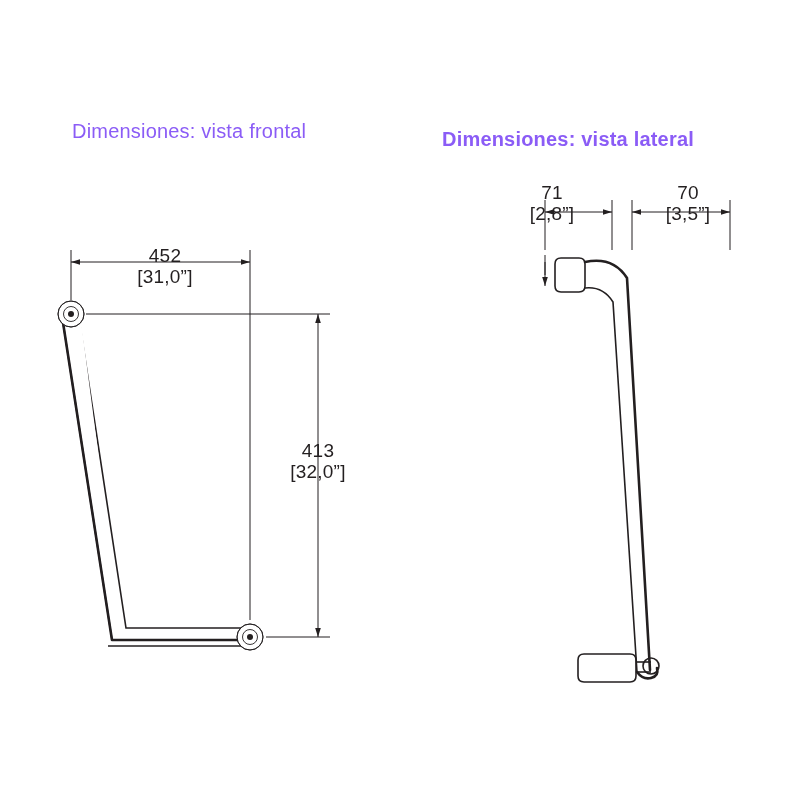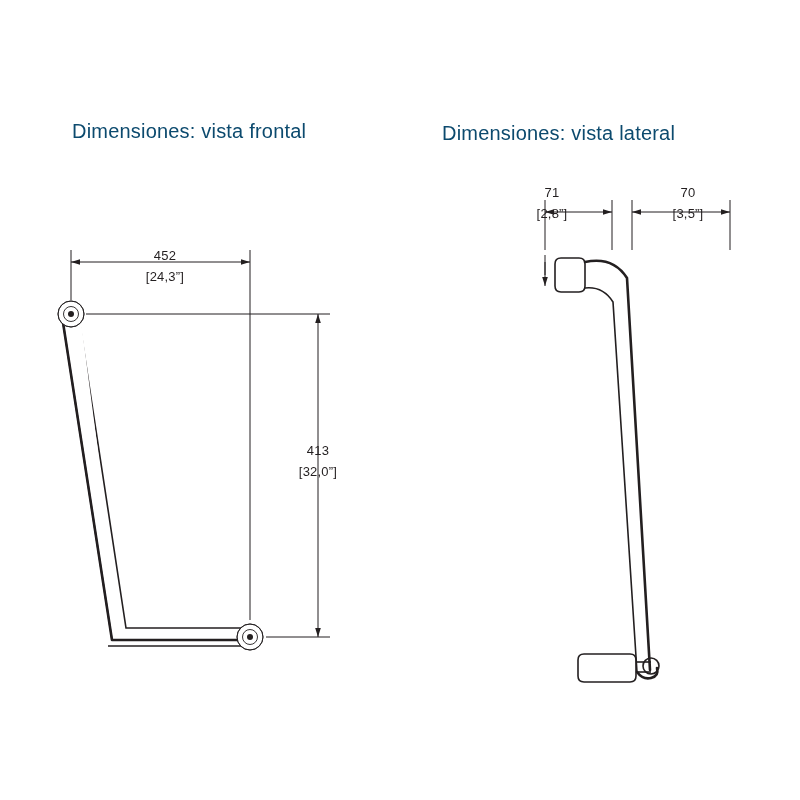--- a/index.html
+++ b/index.html
@@ -18,30 +18,30 @@
   #stage {
     position: absolute;
     left: 0; top: 0;
     width: 800px;
     height: 800px;
   }
   .title {
     position: absolute;
     font-size: 20px;
     font-weight: 400;
-    color: #0c4a6e;
+    color: #8b5cf6;
     white-space: nowrap;
     letter-spacing: 0.2px;
   }
   #title-front { left: 72px; top: 120px; }
-  #title-side  { left: 442px; top: 122px; }
+  #title-side  { left: 442px; top: 128px; font-weight: bold; }
 
   .dim-label {
     position: absolute;
-    font-size: 13px;
+    font-size: 19px;
     line-height: 21px;
     color: #231f20;
     text-align: center;
     white-space: pre-line;
     letter-spacing: 0.2px;
   }
   #label-452 { left: 110px; top: 245px; width: 110px; }
   #label-413 { left: 272px; top: 440px; width: 92px; }
   #label-71  { left: 512px; top: 182px; width: 80px; }
   #label-90  { left: 648px; top: 182px; width: 80px; }
@@ -55,21 +55,21 @@
 </style>
 </head>
 <body>
 
 <div id="stage">
 
   <div class="title" id="title-front">Dimensiones: vista frontal</div>
   <div class="title" id="title-side">Dimensiones: vista lateral</div>
 
   <div class="dim-label" id="label-452">452
-[24,3”]</div>
+[31,0”]</div>
   <div class="dim-label" id="label-413">413
 [32,0”]</div>
   <div class="dim-label" id="label-71">71
 [2,8”]</div>
   <div class="dim-label" id="label-90">70
 [3,5”]</div>
 
   <svg width="800" height="800" viewBox="0 0 800 800">
     <defs>
       <marker id="arrL" markerWidth="10" markerHeight="8" refX="9" refY="4" orient="auto" markerUnits="userSpaceOnUse">

